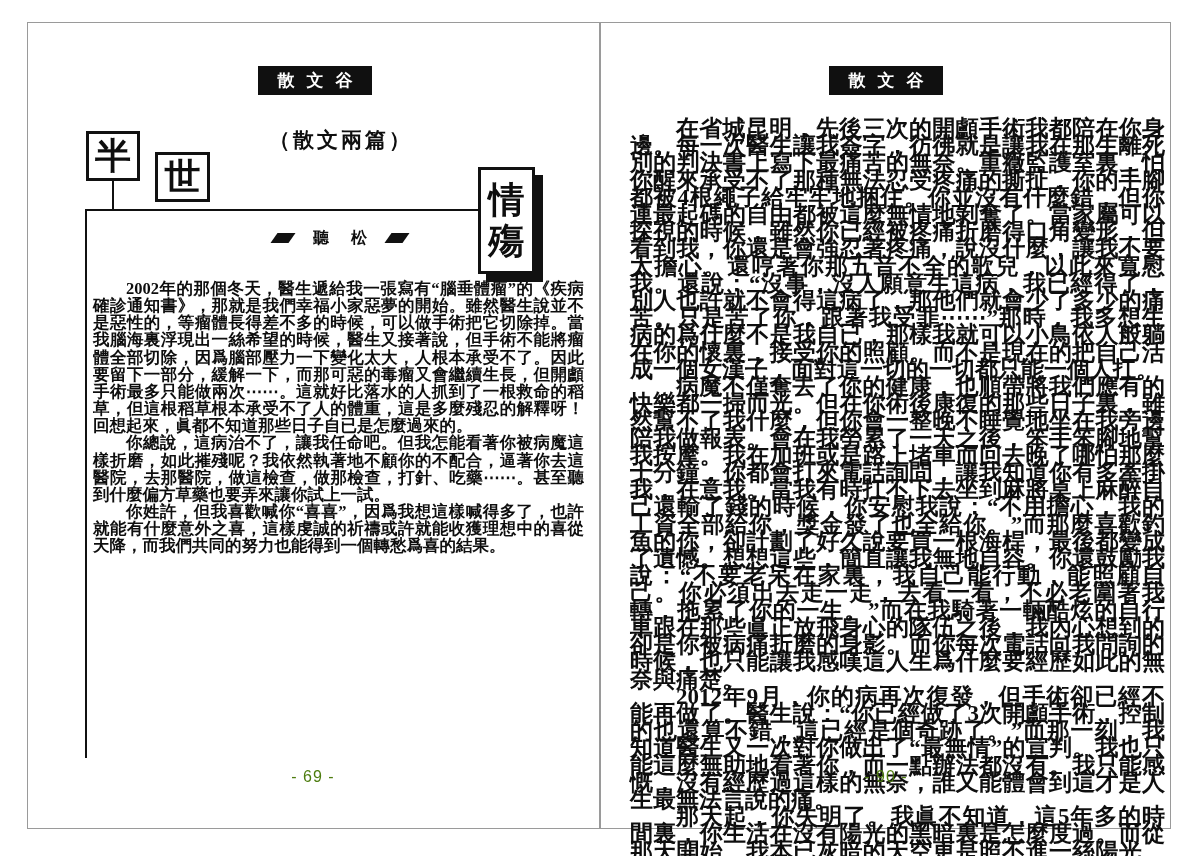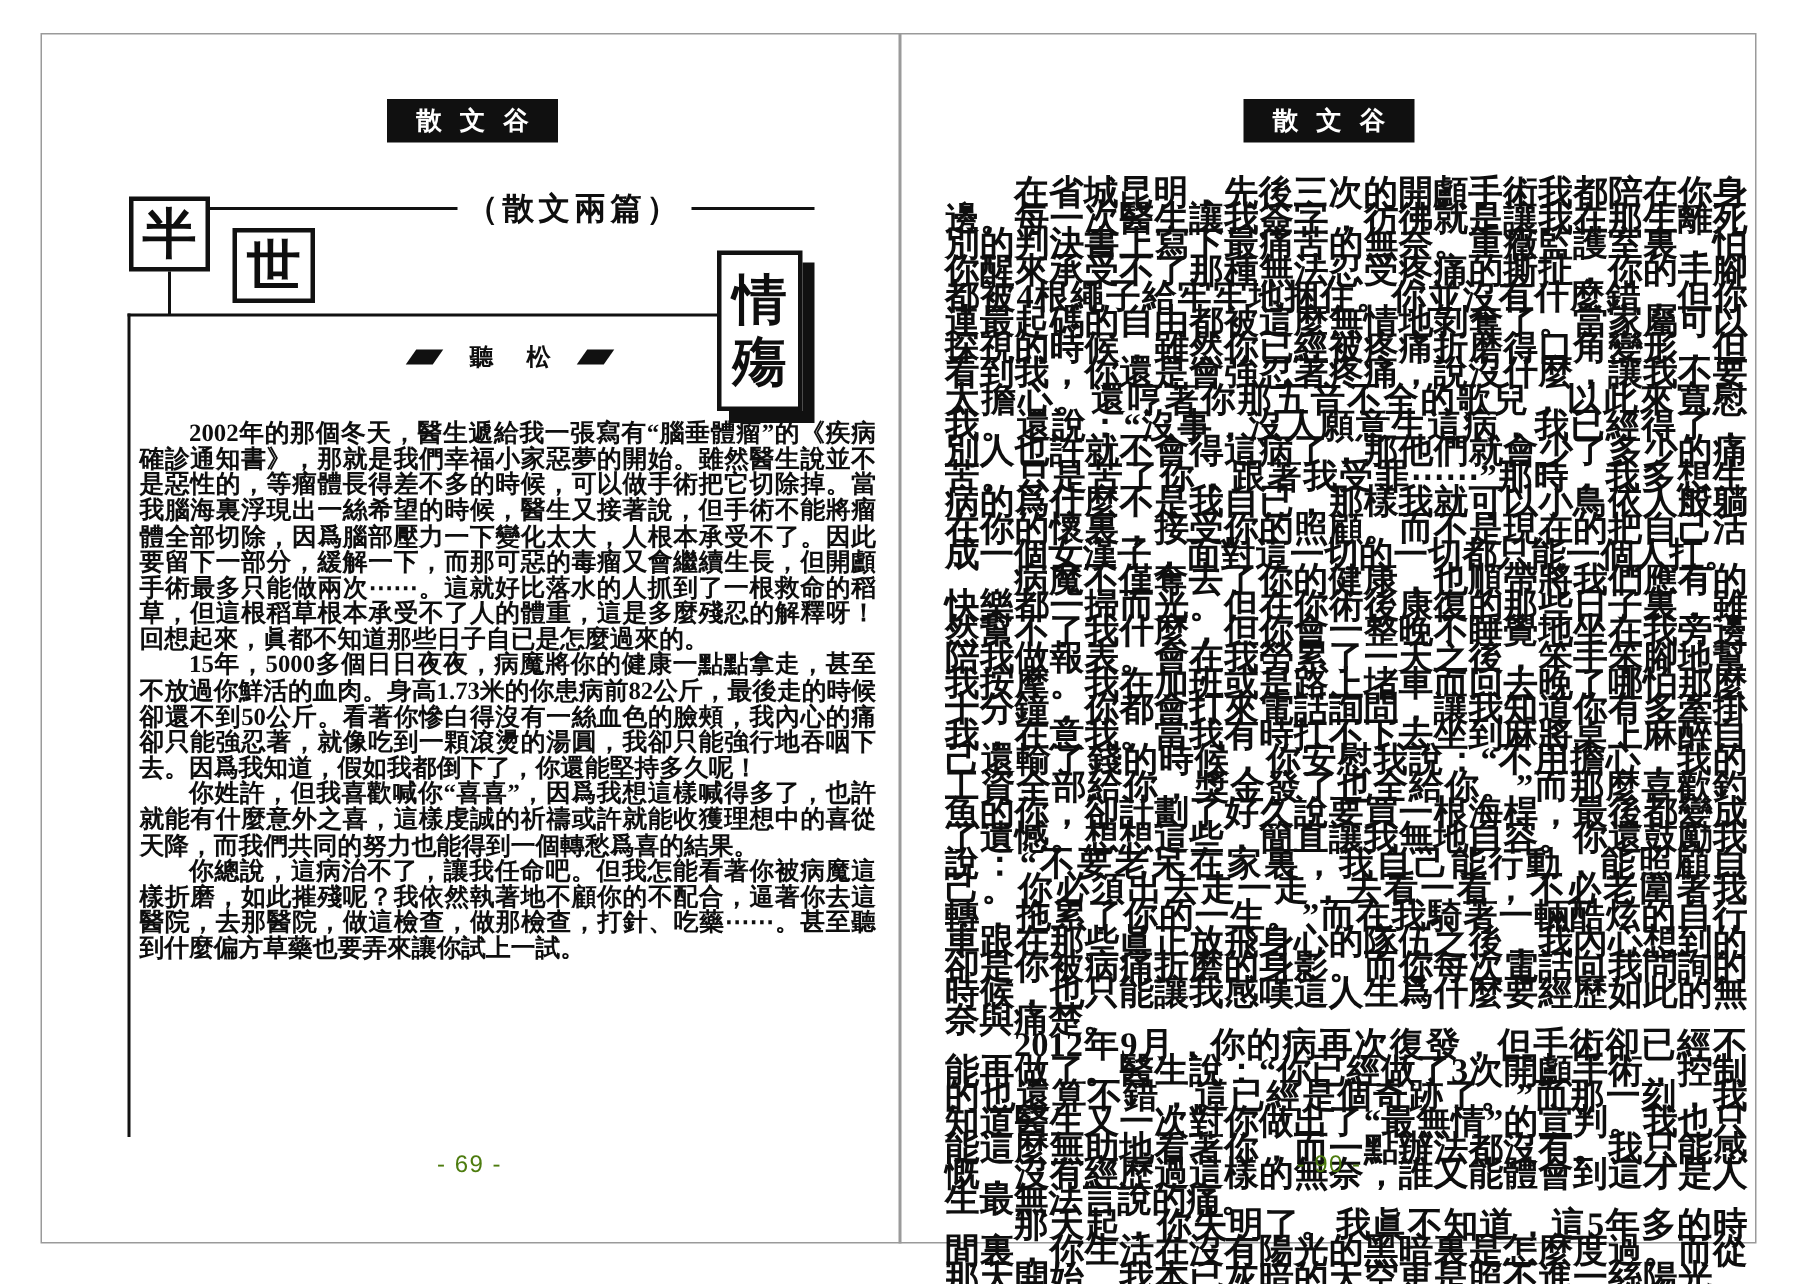--- a/index.html
+++ b/index.html
@@ -29,21 +29,21 @@
   .char-box{
     position:absolute;background:#ffffff;border:3px solid #111;box-sizing:border-box;
     display:flex;align-items:center;justify-content:center;
     font-weight:900;font-size:36px;line-height:1;z-index:3;
   }
   #box-ban{left:59px;top:109px;width:54px;height:50px;}
   #box-shi{left:128px;top:130px;width:55px;height:50px;}
   #connector-v{position:absolute;left:85px;top:157px;width:2px;height:31px;background:#111;z-index:2;}
 
   #subtitle-row{position:absolute;left:112px;top:104px;width:404px;height:26px;
-    display:flex;align-items:center;z-index:1;}
+    display:flex;align-items:center;z-index:1;flex-direction:column;}
   #subtitle-row .rule{height:2px;background:#111;}
   #subtitle-row .rule.l{width:166px;}
   #subtitle-row .rule.r{flex:1;}
   #subtitle-text{font-weight:bold;font-size:21px;letter-spacing:3px;padding:0 6px;white-space:nowrap;}
 
   #frame-top{position:absolute;left:58px;top:187px;width:395px;height:2px;background:#111;}
   #frame-left{position:absolute;left:58px;top:187px;width:2px;height:549px;background:#111;}
 
   #box-qingshang{
     position:absolute;left:451px;top:145px;width:57px;height:107px;box-sizing:border-box;
@@ -97,23 +97,22 @@
     </div>
 
     <div id="author-row">
       <span class="mark"></span>
       <span id="author-name">聽 松</span>
       <span class="mark"></span>
     </div>
 
     <div class="body-text" id="left-body">
         <p>2002年的那個冬天，醫生遞給我一張寫有“腦垂體瘤”的《疾病確診通知書》，那就是我們幸福小家惡夢的開始。雖然醫生說並不是惡性的，等瘤體長得差不多的時候，可以做手術把它切除掉。當我腦海裏浮現出一絲希望的時候，醫生又接著說，但手術不能將瘤體全部切除，因爲腦部壓力一下變化太大，人根本承受不了。因此要留下一部分，緩解一下，而那可惡的毒瘤又會繼續生長，但開顱手術最多只能做兩次⋯⋯。這就好比落水的人抓到了一根救命的稻草，但這根稻草根本承受不了人的體重，這是多麼殘忍的解釋呀！回想起來，眞都不知道那些日子自已是怎麼過來的。</p>
-        <p>15年，5000多個日日夜夜，病魔將你的健康一點點拿走，甚至不放過你鮮活的血肉。身高1.73米的你患病前82公斤，最後走的時候卻還不到50公斤。看著你慘白得沒有一絲血色的臉頰，我內心的痛卻只能強忍著，就像吃到一顆滾燙的湯圓，我卻只能強行地吞咽下去。因爲我知道，假如我都倒下了，你還能堅持多久呢！</p>
+        <p>你總說，這病治不了，讓我任命吧。但我怎能看著你被病魔這樣折磨，如此摧殘呢？我依然執著地不顧你的不配合，逼著你去這醫院，去那醫院，做這檢查，做那檢查，打針、吃藥⋯⋯。甚至聽到什麼偏方草藥也要弄來讓你試上一試。</p>
         <p>你姓許，但我喜歡喊你“喜喜”，因爲我想這樣喊得多了，也許就能有什麼意外之喜，這樣虔誠的祈禱或許就能收獲理想中的喜從天降，而我們共同的努力也能得到一個轉愁爲喜的結果。</p>
-        <p>你總說，這病治不了，讓我任命吧。但我怎能看著你被病魔這樣折磨，如此摧殘呢？我依然執著地不顧你的不配合，逼著你去這醫院，去那醫院，做這檢查，做那檢查，打針、吃藥⋯⋯。甚至聽到什麼偏方草藥也要弄來讓你試上一試。</p>
       </div>
 
     <div class="page-number">- 69 -</div>
   </section>
 
   <section class="page" id="right-page">
     <div class="section-header">散文谷</div>
 
     <div class="body-text" id="right-body">
         <p>在省城昆明，先後三次的開顱手術我都陪在你身邊。每一次醫生讓我簽字，彷彿就是讓我在那生離死別的判決書上寫下最痛苦的無奈。重癥監護室裏，怕你醒來承受不了那種無法忍受疼痛的撕扯，你的手腳都被4根繩子給牢牢地捆住。你並沒有什麼錯，但你連最起碼的自由都被這麼無情地剝奪了。當家屬可以探視的時候，雖然你已經被疼痛折磨得口角變形，但看到我，你還是會強忍著疼痛，說沒什麼，讓我不要太擔心。還哼著你那五音不全的歌兒，以此來寬慰我。還說：“沒事，沒人願意生這病，我已經得了，別人也許就不會得這病了，那他們就會少了多少的痛苦。只是苦了你，跟著我受罪⋯⋯”那時，我多想生病的爲什麼不是我自已，那樣我就可以小鳥依人般躺在你的懷裏，接受你的照顧。而不是現在的把自己活成一個女漢子，面對這一切的一切都只能一個人扛。</p>

